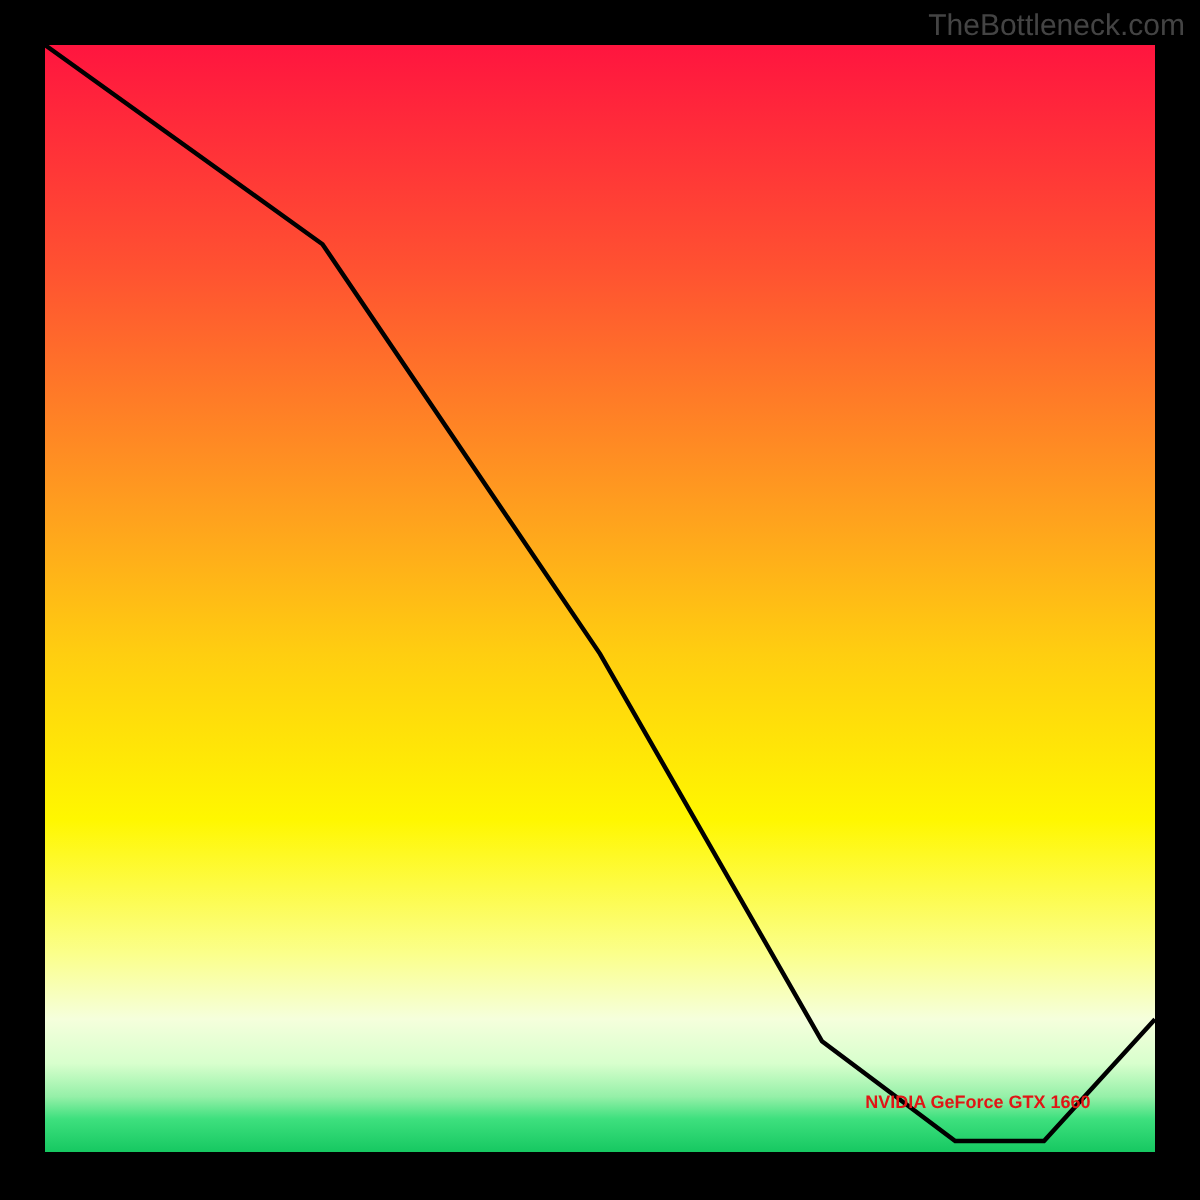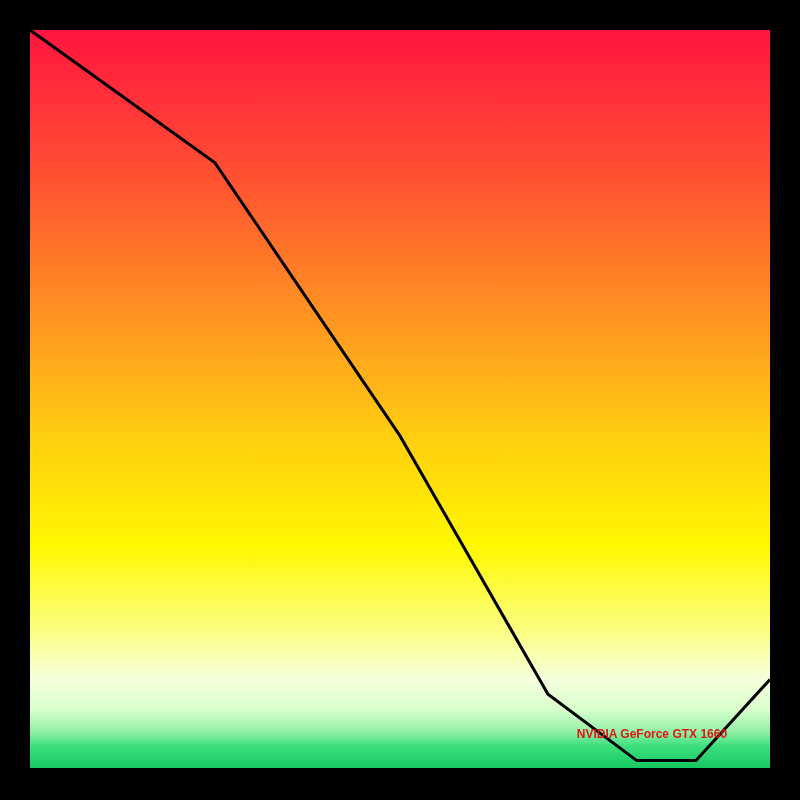--- a/index.html
+++ b/index.html
@@ -27,20 +27,21 @@
     position: absolute;
     left: 0;
     top: 0;
     width: 800px;
     height: 800px;
   }
 </style>
 </head>
 <body>
 <div class="container">
+  <div class="watermark">TheBottleneck.com</div>
   <svg class="chart" viewBox="0 0 800 800">
 
     <rect x="0" y="0" width="800" height="800" fill="#000000"></rect>
 
     <defs>
       <linearGradient id="bg-grad" x1="0" y1="0" x2="0" y2="1">
         <stop offset="0%" stop-color="#ff153f"></stop>
         <stop offset="20%" stop-color="#ff5131"></stop>
         <stop offset="40%" stop-color="#ff9820"></stop>
         <stop offset="55%" stop-color="#ffce10"></stop>

